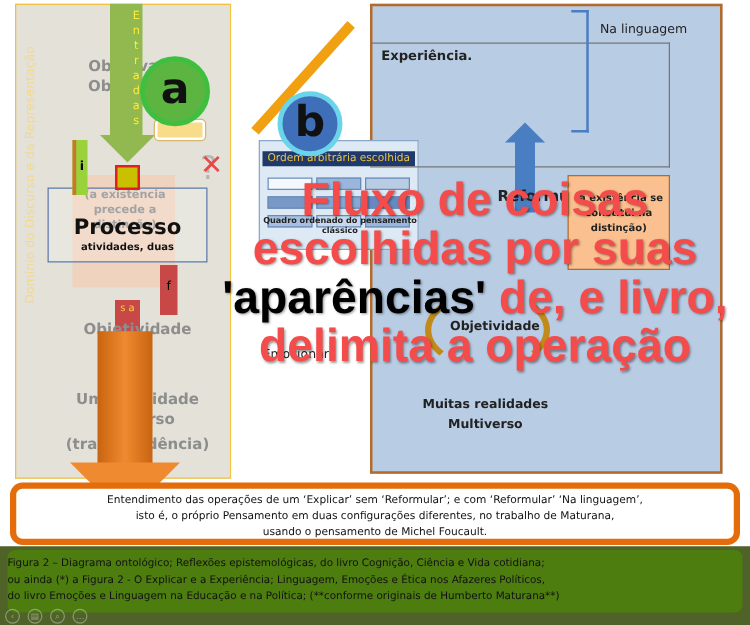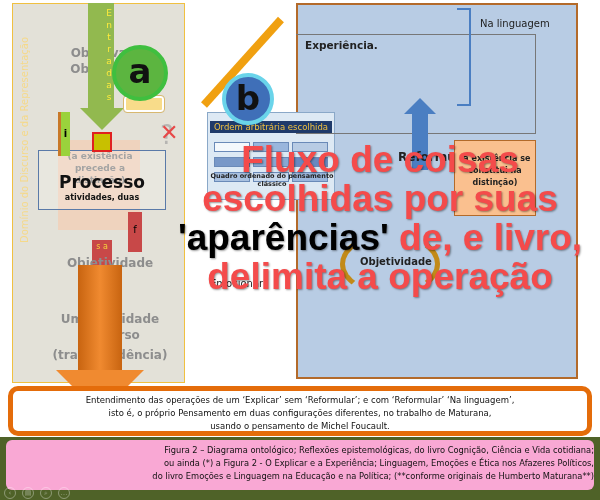--- a/index.html
+++ b/index.html
@@ -36,21 +36,21 @@
 #bracket{left:457px;top:8px;width:14px;height:98px;border:2px solid #4a7ec2;border-left:none}
 #orange-note{left:454px;top:140px;width:82px;height:76px;background:#fac08f;border:1px solid #b36a2a;font-size:8px;font-weight:bold;color:#222;text-align:center;padding-top:12px;line-height:12px}
 #mular{left:398px;top:150px;font-size:12px;font-weight:bold;color:#222}
 #emocionar{left:210px;top:278px;font-size:10px;color:#222}
 #objet-right{left:360px;top:256px;font-size:10px;font-weight:bold;color:#222}
 #muitas{left:338px;top:316px;font-size:10px;font-weight:bold;color:#222;text-align:center;line-height:16px}
 #overlay{left:160px;top:140px;width:440px;text-align:center;font-family:"Liberation Sans",sans-serif;font-weight:bold;font-size:37px;line-height:39px;color:#f44b4b;text-shadow:1px 1px 2px rgba(0,0,0,0.4)}
 #overlay .orange{color:#000000}
 #explain-box{left:8px;top:386px;width:584px;height:50px;background:#fff;border:5px solid #e46c0a;border-radius:10px;font-size:8.5px;color:#111;text-align:center;line-height:13px;padding-top:3px}
 #footer-bg{left:0;top:437px;width:600px;height:63px;background:#4f6228}
-#figure-box{left:6px;top:440px;width:588px;height:50px;background:#f9a8d4;border-radius:6px;font-size:8.3px;color:#111;text-align:right;line-height:13px;padding-top:4px}
+#figure-box{left:6px;top:440px;width:588px;height:50px;background:#4d7c0f;border-radius:6px;font-size:8.3px;color:#111;text-align:left;line-height:13px;padding-top:4px}
 #player-ctrls{left:4px;top:487px;display:flex;gap:6px}
 .pc{width:12px;height:12px;border-radius:50%;border:1px solid rgba(255,255,255,0.35);color:rgba(255,255,255,0.4);font-size:7px;text-align:center;line-height:10px}
 #arrow-x{left:160px;top:120px;font-size:22px;color:#e84848}
 #qmark{left:160px;top:120px;font-size:26px;color:#999;opacity:0.6}
 </style>
 </head>
 <body>
 
 <div class="abs" id="left-panel"></div>
 <div class="abs" id="left-vert">Domínio do Discurso e da Representação</div>
@@ -110,20 +110,22 @@
 </div>
 <div class="abs" style="left:412px;top:110px;width:16px;height:60px;background:#4a7ec2"></div>
 <div class="abs" style="left:404px;top:98px;width:0;height:0;border-left:16px solid transparent;border-right:16px solid transparent;border-bottom:16px solid #4a7ec2"></div>
 <div class="abs" id="mular">Reformular</div>
 <div class="abs" id="orange-note">(a existência se constitui na distinção)</div>
 
 <div class="abs" style="left:340px;top:232px;width:100px;height:64px;border-radius:50%;border:5px solid #c28a18;border-top-color:transparent;border-bottom-color:transparent"></div>
 <div class="abs" id="objet-right">Objetividade</div>
 <div class="abs" id="emocionar">Emocionar</div>
 <div class="abs" id="muitas">
+  <div>Muitas realidades</div>
+  <div>Multiverso</div>
 </div>
 
 <div class="abs" id="overlay">
   <div>Fluxo de coisas</div>
   <div>escolhidas por suas</div>
   <div><span class="orange">'aparências'</span><span> de, e livro,</span></div>
   <div>delimita a operação</div>
 </div>
 
 <div class="abs" id="explain-box">

